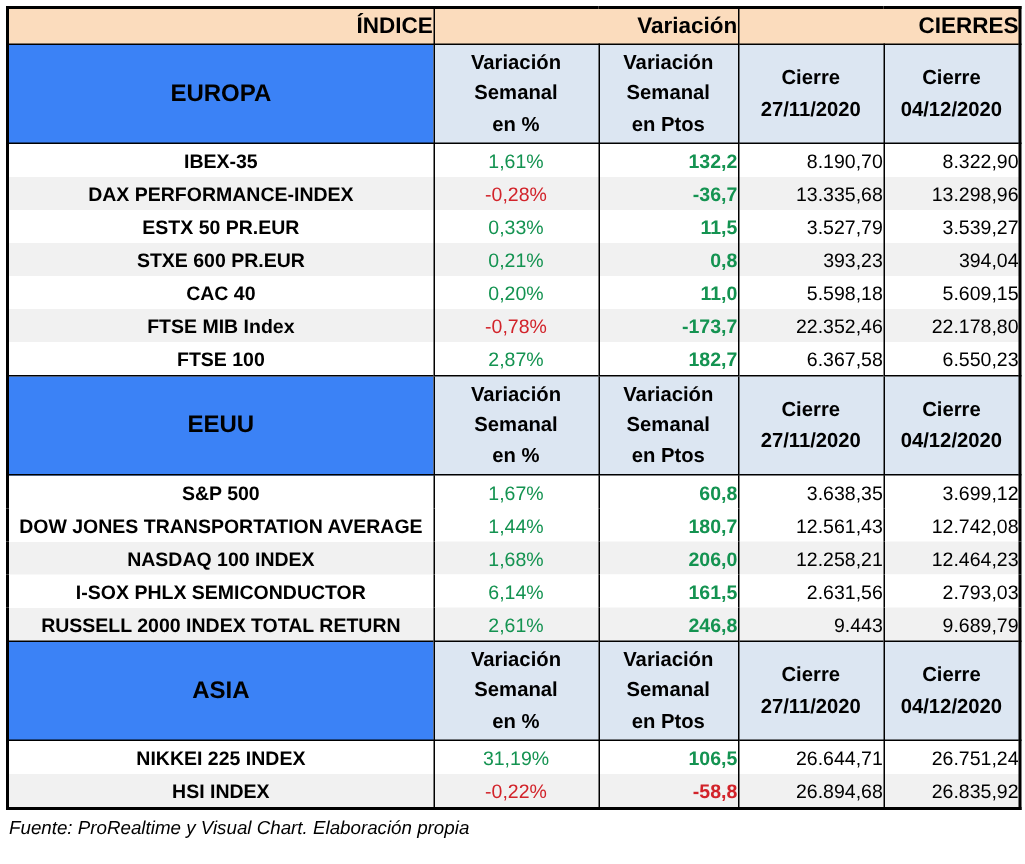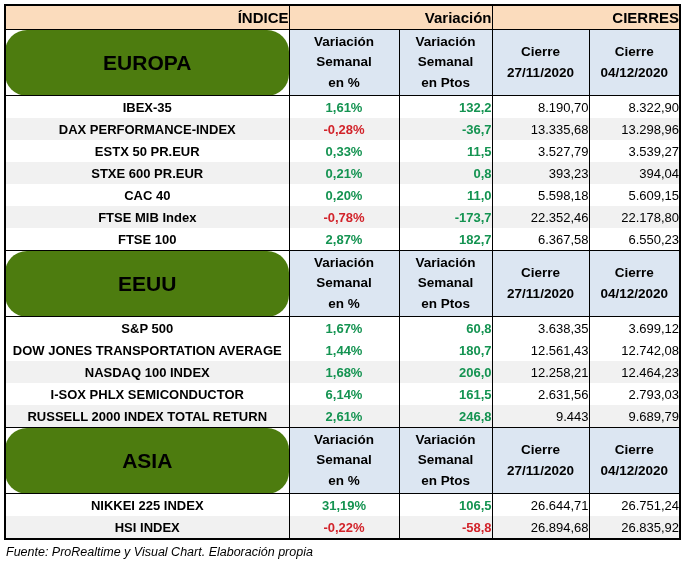--- a/index.html
+++ b/index.html
@@ -42,23 +42,22 @@
   
   tr.section-row td {
     border: 1px solid #000;
     height: 65px;
     text-align: center;
     vertical-align: middle;
     font-weight: bold;
     padding: 0;
   }
   td.section-name {
-    background: #4d7c0f;
-    font-size: 21px;
-    border-radius: 22px;
+    background: #3b82f6;
+    font-size: 16px;
   }
   td.sub-col {
     background: var(--blue);
     font-size: 13.5px;
     line-height: 1.5;
     white-space: pre-line;
   }
   
   tr.data-row td {
     border-left: 1px solid #000;
@@ -73,21 +72,21 @@
   }
   tr.data-row.stripe td { background: var(--stripe); margin-left: 36px; }
   td.cell-index {
     font-weight: bold;
     text-align: center;
     padding-left: 4px;
     white-space: nowrap;
     overflow: hidden;
   }
   td.cell-pct {
-    font-weight: bold;
+    font-weight: normal;
     text-align: center;
   }
   td.cell-ptos {
     font-weight: bold;
     text-align: right;
     padding-right: 3px;
   }
   td.cell-close {
     font-weight: normal;
     text-align: right;

